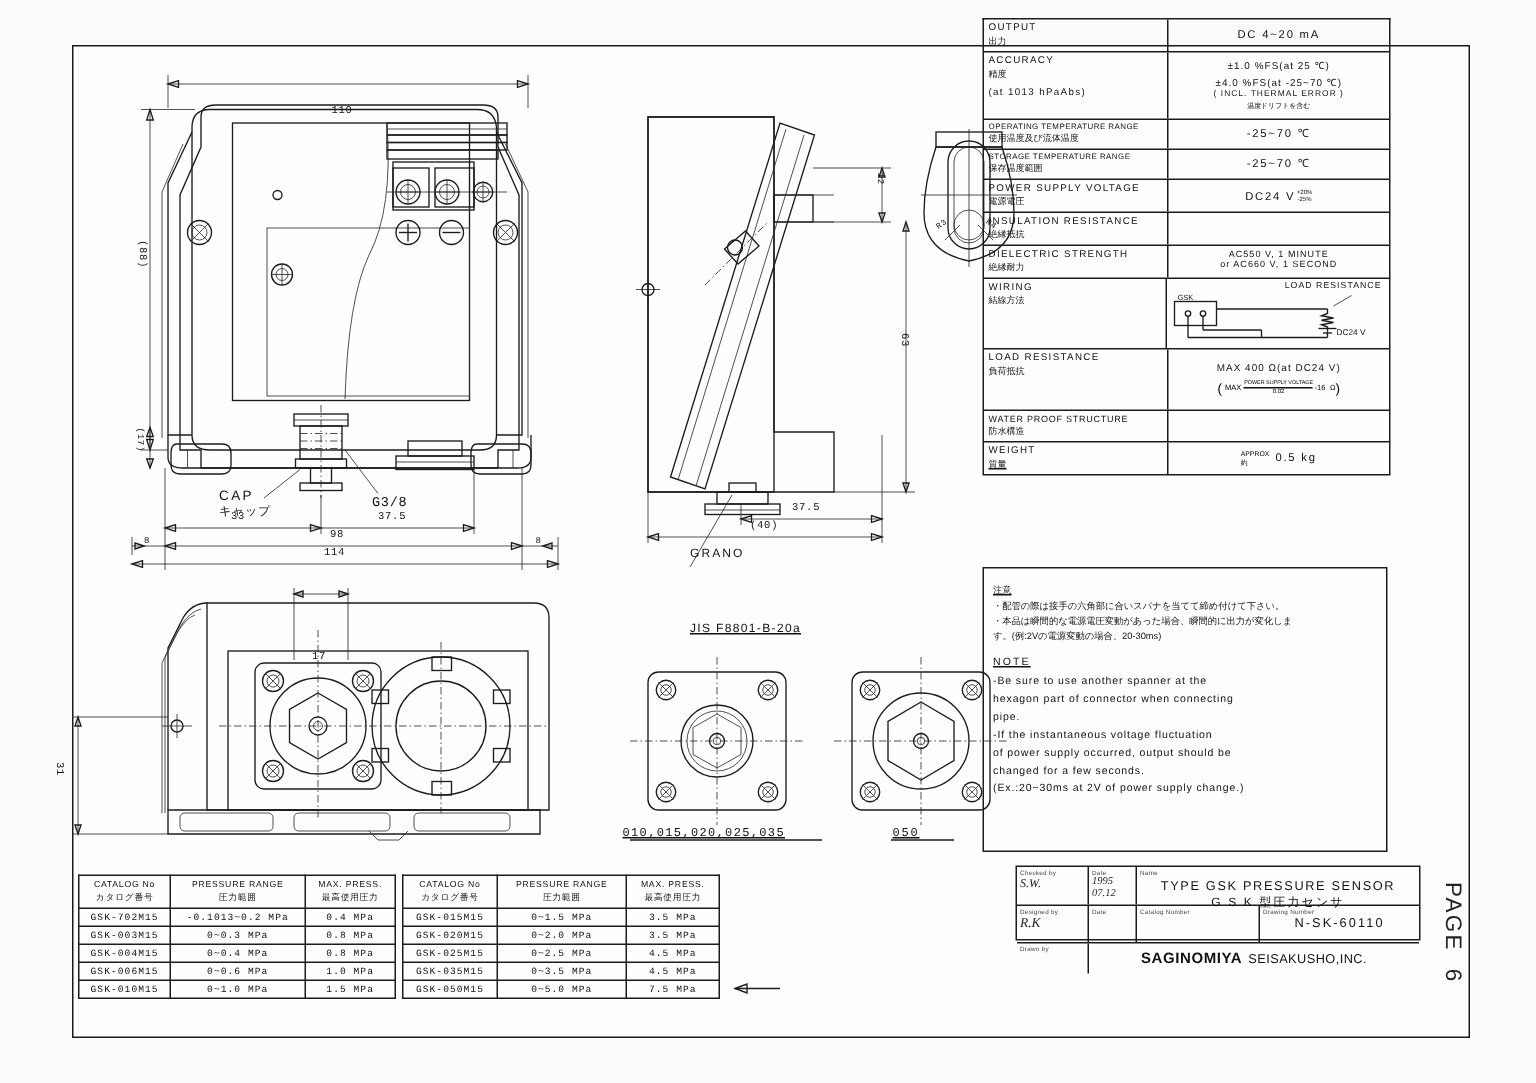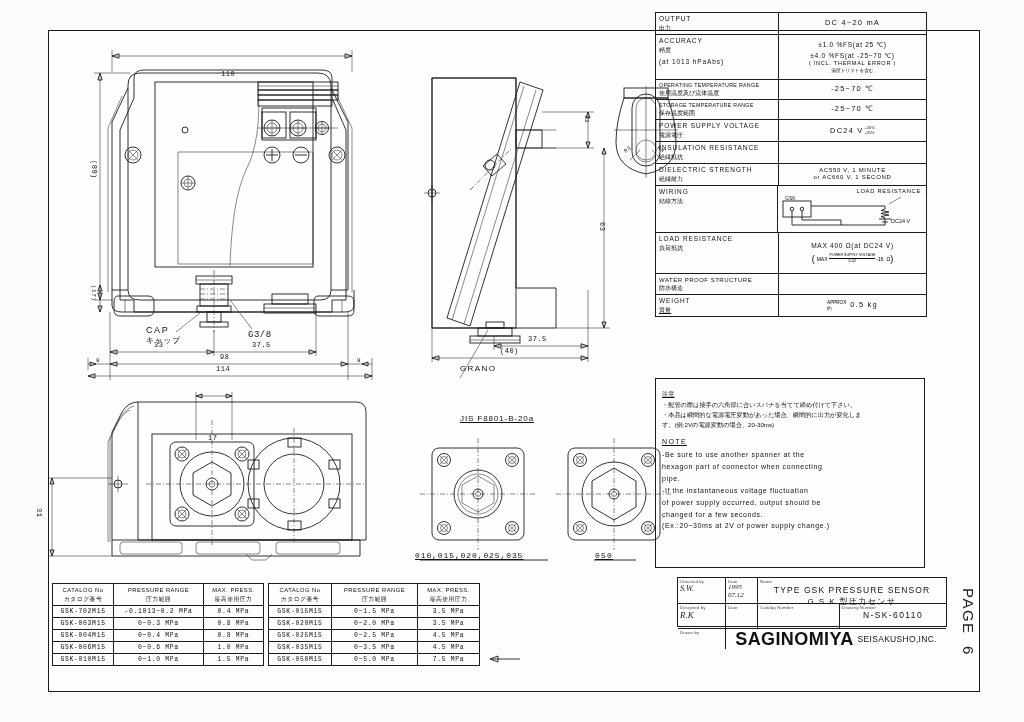--- a/index.html
+++ b/index.html
@@ -659,21 +659,21 @@
       <div class="tbcell" style="flex:1;border-right:none;">
         <div class="cap">Drawing Number</div>
         <div style="font-size:8.5px;letter-spacing:1.4px;color:#111;text-align:center;">N-SK-60110</div>
       </div>
     </div>
     <div class="tbrow" style="height:20px;border-bottom:none;">
       <div class="tbcell" style="width:48px;">
         <div class="cap">Drawn by</div>
       </div>
       <div class="tbcell" style="flex:1;border-right:none;display:flex;align-items:center;justify-content:center;">
-        <span style="font-size:18px;font-weight:bold;letter-spacing:.4px;color:#111;">SAGINOMIYA</span>
+        <span style="font-size:10px;font-weight:bold;letter-spacing:.4px;color:#111;">SAGINOMIYA</span>
         <span style="font-size:8.5px;letter-spacing:.3px;color:#111;margin-left:4px;">SEISAKUSHO,INC.</span>
       </div>
     </div>
   </div>
 
   <div class="txt vert" style="left:960px;top:588px;font-size:15px;letter-spacing:1.5px;color:#222;">PAGE  6</div>
 
   <table class="cattbl" style="left:52px;top:583px;width:212px;">
     <tbody>
       <tr>

